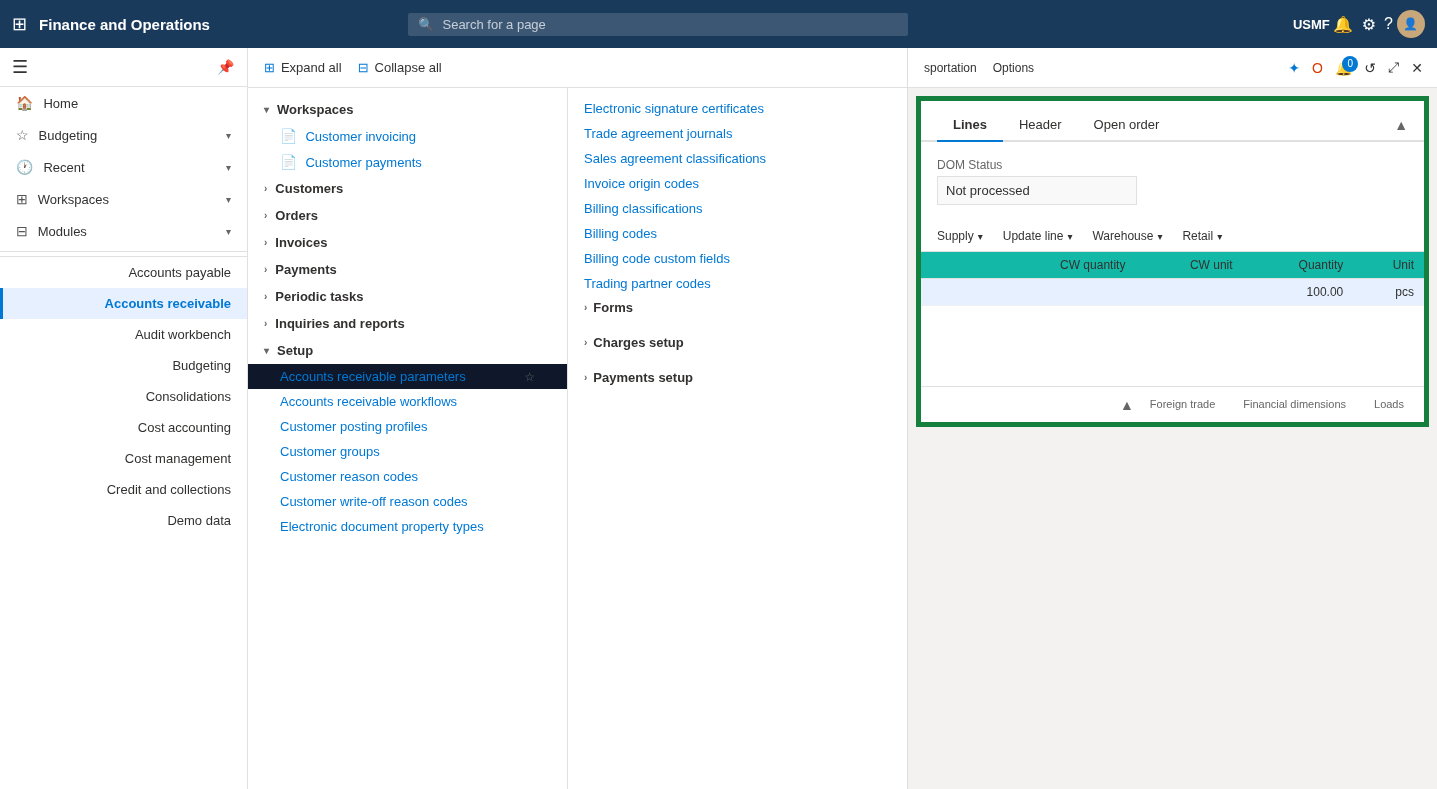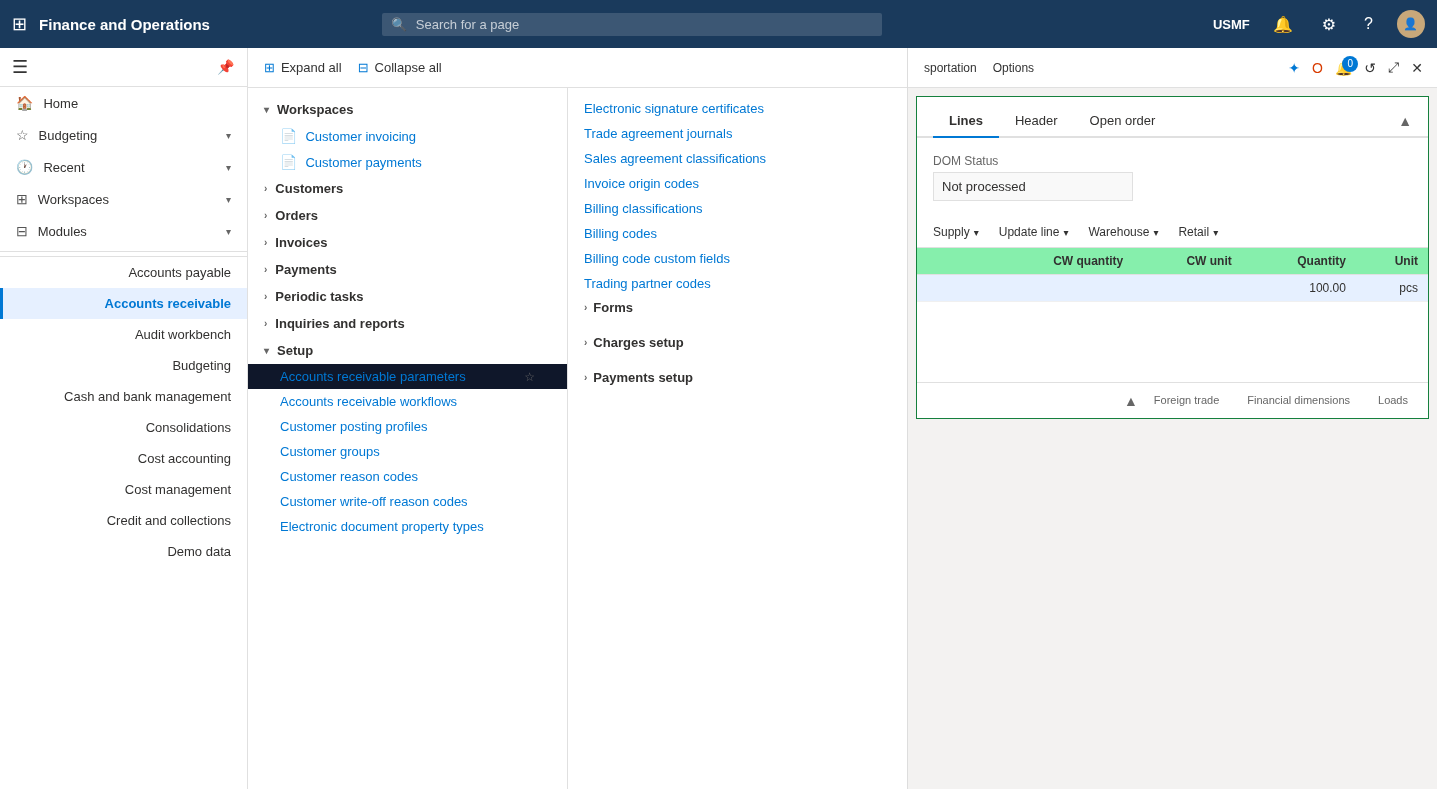--- a/index.html
+++ b/index.html
@@ -35,21 +35,21 @@
       border: none;
       color: white;
       font-size: 13px;
       outline: none;
       width: 100%;
     }
     .top-bar-search input::placeholder { color: rgba(255,255,255,0.7); }
     .top-bar-right {
       display: flex;
       align-items: center;
-      gap: 20px;
+      gap: 0;
       margin-left: auto;
       color: white;
     }
     .top-bar-right .org { font-size: 13px; font-weight: 600; }
     .icon-btn { color: white; cursor: pointer; font-size: 16px; padding: 4px; }
 
     
     .main-layout {
       display: flex;
       height: calc(100vh - 48px);
@@ -246,21 +246,21 @@
     
     .content-body {
       flex: 1;
       overflow-y: auto;
       background: #f3f2f1;
       padding: 8px;
     }
 
     .order-card {
       background: white;
-      border: 1px solid #15803d;
+      border: 5px solid #15803d;
       margin-bottom: 0;
     }
 
     
     .tabs-row {
       display: flex;
       align-items: center;
       padding: 8px 16px 0;
       gap: 0;
       border-bottom: 2px solid #e0e0e0;
@@ -321,25 +321,25 @@
     }
     .lines-toolbar-btn .chevron { font-size: 10px; }
 
     
     .data-table {
       width: 100%;
       border-collapse: collapse;
       font-size: 12px;
     }
     .data-table th {
-      background: #86efac;
+      background: #14b8a6;
       border-bottom: 1px solid #e0e0e0;
       padding: 6px 10px;
       text-align: right;
-      font-weight: 700;
+      font-weight: 400;
       color: #323130;
       white-space: nowrap;
     }
     .data-table th.left { text-align: left; }
     .data-table td {
       padding: 6px 10px;
       border-bottom: 1px solid #f0f0f0;
       text-align: right;
       color: #323130;
     }
@@ -426,21 +426,20 @@
   </div>
       </div>
 
     <div class="sidebar-section-divider"></div>
 
     <div class="sidebar-module-list" id="sidebar-modules">
         <div class="sidebar-module-item">Accounts payable</div>
         <div class="sidebar-module-item active">Accounts receivable</div>
         <div class="sidebar-module-item">Audit workbench</div>
         <div class="sidebar-module-item">Budgeting</div>
-        <div class="sidebar-module-item">Cash and bank management</div>
         <div class="sidebar-module-item">Consolidations</div>
         <div class="sidebar-module-item">Cost accounting</div>
         <div class="sidebar-module-item">Cost management</div>
         <div class="sidebar-module-item">Credit and collections</div>
         <div class="sidebar-module-item">Demo data</div>
       </div>
   </div>
 
   <div class="flyout-panel">
     <div class="flyout-toolbar">

